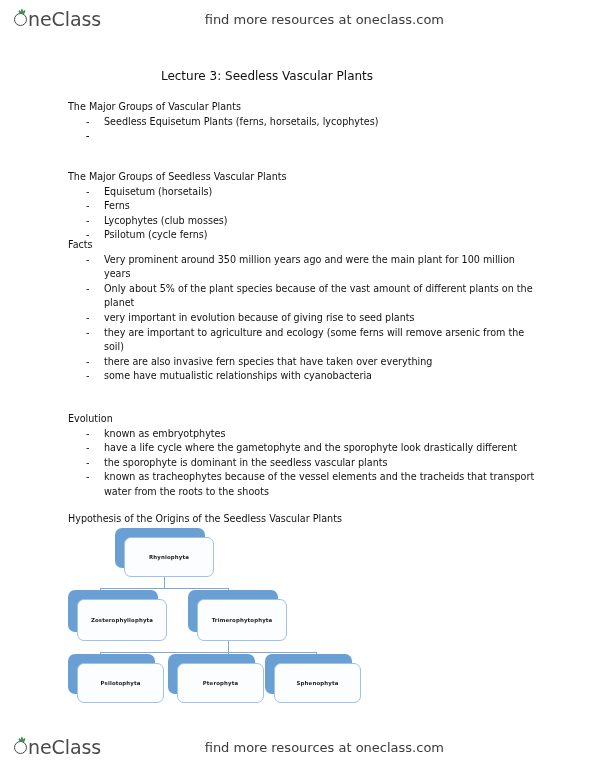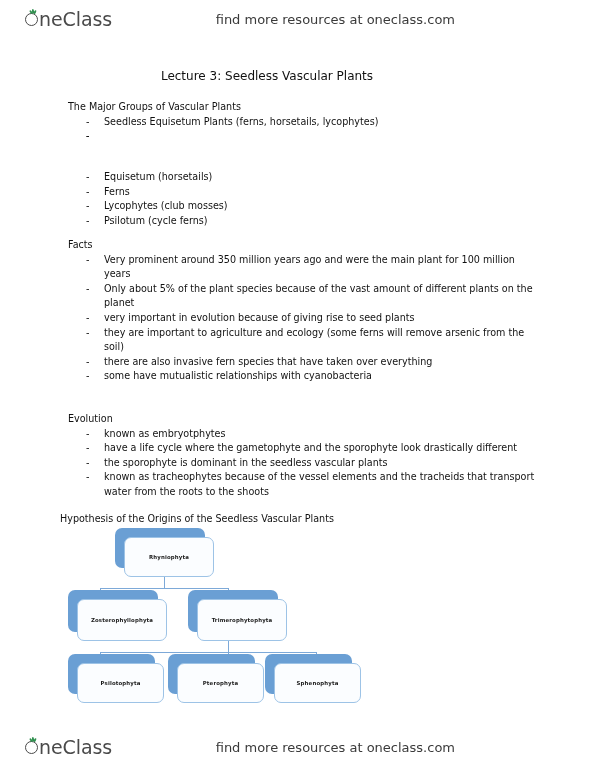--- a/index.html
+++ b/index.html
@@ -13,21 +13,21 @@
   body {
     font-family: "Liberation Sans", sans-serif;
     color: #000000;
     position: relative;
     overflow: hidden;
   }
 
   
   .brand-bar {
     position: absolute;
-    left: 11px;
+    left: 0;
     width: 482px;
     height: 34px;
     display: flex;
     align-items: center;
     text-align: center;
   }
   .brand-bar.header { top: 2px; }
   .brand-bar.footer { top: 730px; }
 
   .logo {
@@ -130,21 +130,21 @@
 
   ul.bullets li .dash {
     position: absolute;
     left: 18px;
     top: 0;
   }
 
   
   .chart-heading {
     position: absolute;
-    left: 60px;
+    left: 68px;
     top: 513px;
     font-size: 9.6px;
     font-family: "DejaVu Sans", sans-serif;
     color: #111;
   }
 
   .flowchart {
     position: absolute;
     left: 60px;
     top: 528px;
@@ -215,20 +215,21 @@
   <div class="section" style="top:100px;">
     <div class="section-heading">The Major Groups of Vascular Plants</div>
     <ul class="bullets">
       <li><span class="dash">-</span><span>Seedless Equisetum Plants (ferns, horsetails, lycophytes)</span></li>
       <li><span class="dash">-</span></li>
       <li><span class="dash">-</span></li>
     </ul>
   </div>
 
   <div class="section" style="top:170px;">
+    <div class="section-heading">The Major Groups of Seedless Vascular Plants</div>
     <ul class="bullets">
       <li><span class="dash">-</span><span>Equisetum (horsetails)</span></li>
       <li><span class="dash">-</span><span>Ferns</span></li>
       <li><span class="dash">-</span><span>Lycophytes (club mosses)</span></li>
       <li><span class="dash">-</span><span>Psilotum (cycle ferns)</span></li>
     </ul>
   </div>
 
   <div class="section" style="top:238px;">
     <div class="section-heading">Facts</div>

